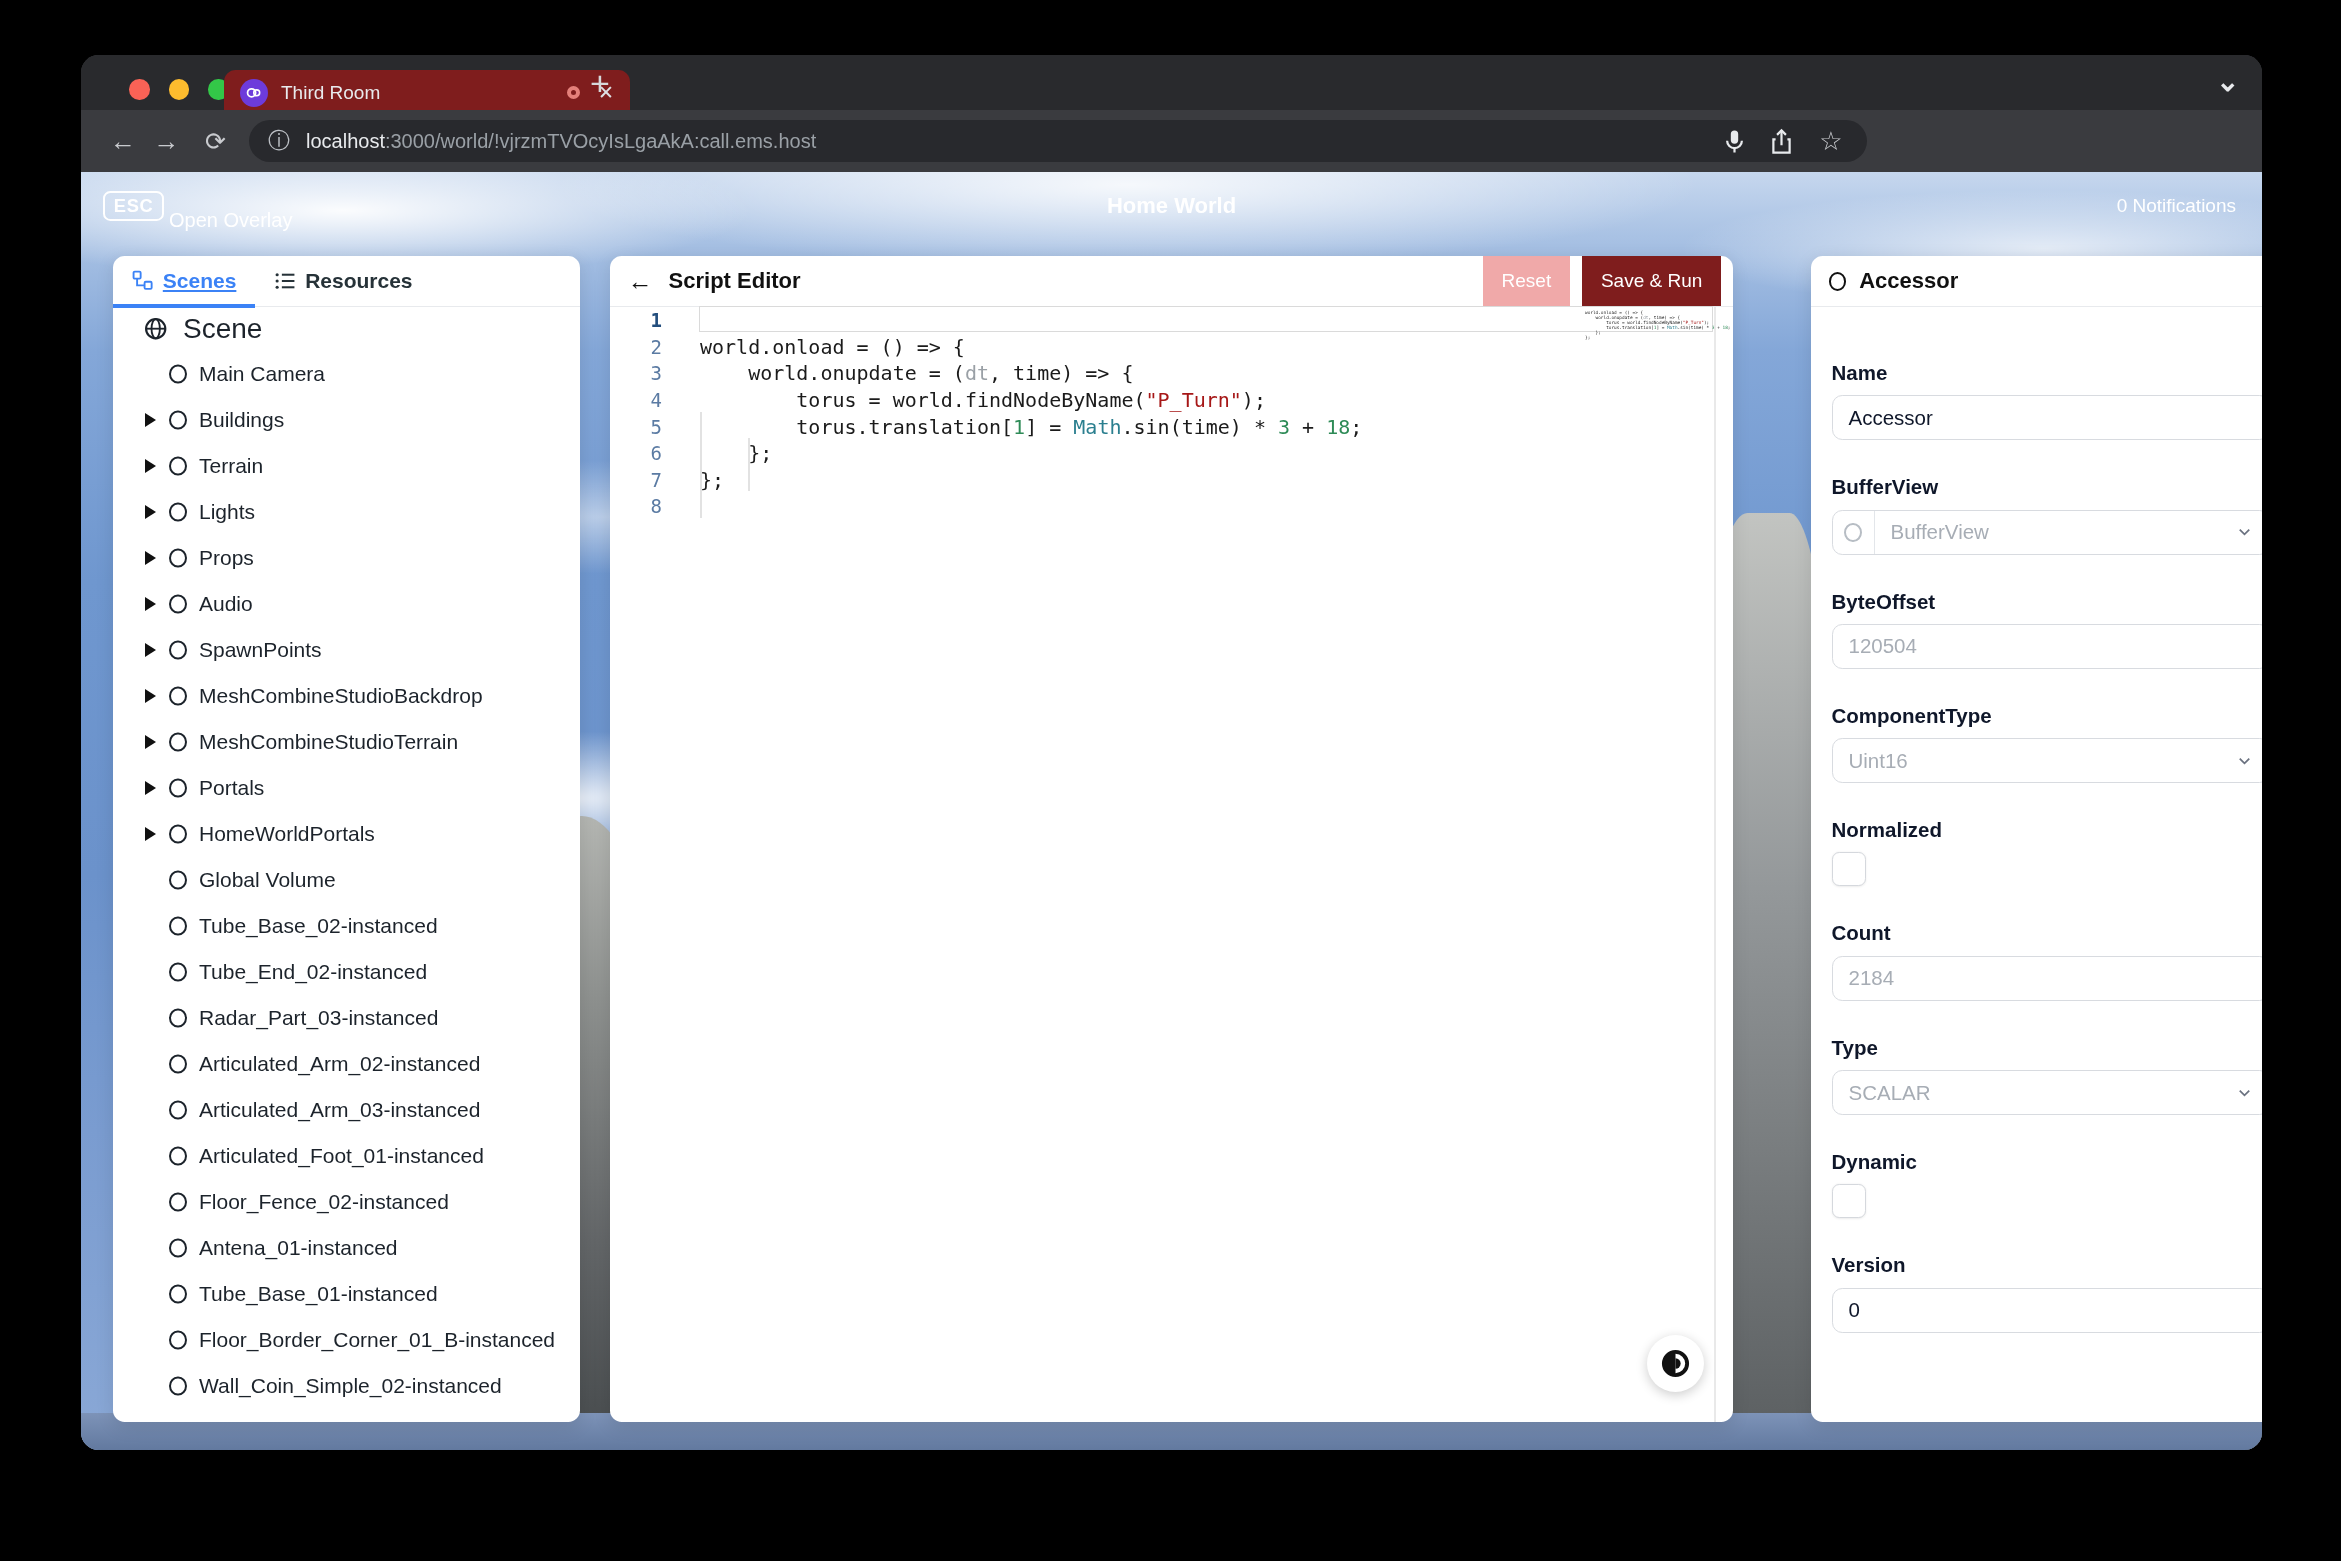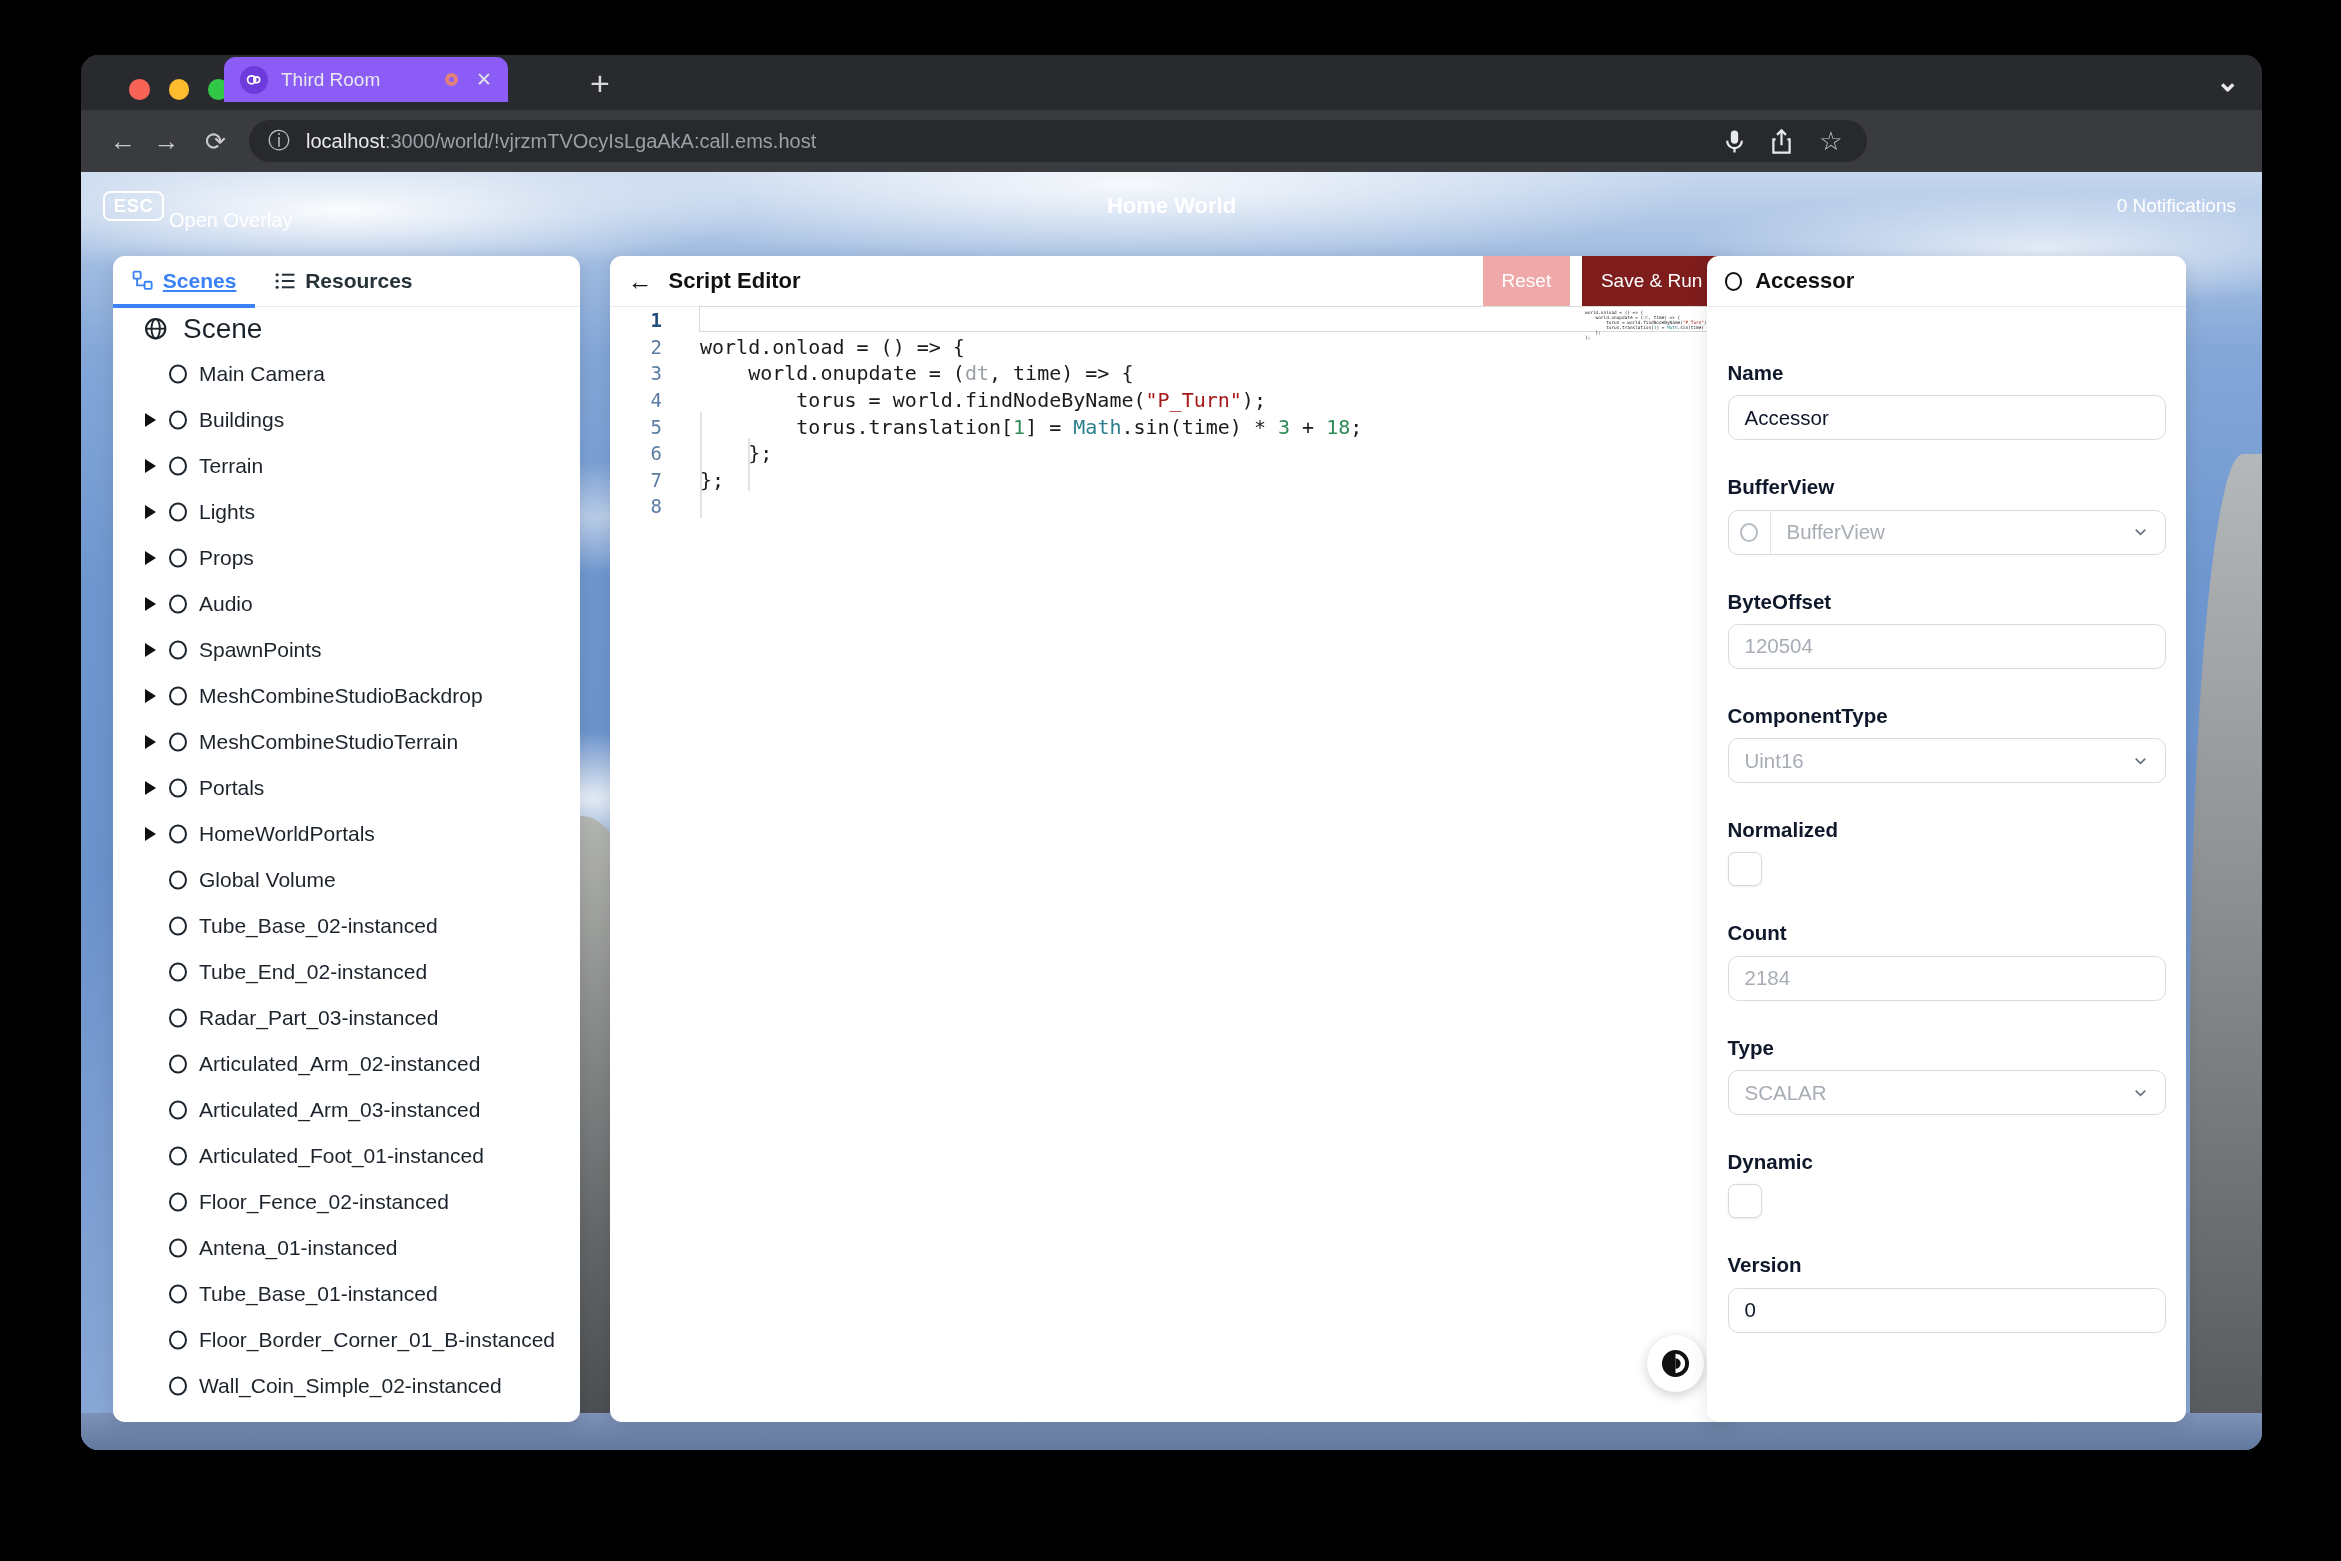--- a/index.html
+++ b/index.html
@@ -7,21 +7,21 @@
   body { font-family:"Liberation Sans", sans-serif; }
   .stage { position:relative; width:2342px; height:1561px; background:#000; overflow:hidden; }
 
   
   .window { position:absolute; left:81px; top:55px; width:2181px; height:1395px;
             border-radius:17.6px; overflow:hidden; background:#3a3b3f; }
   .tabstrip { position:absolute; left:0; top:0; width:100%; height:55px; background:#292a2d; }
   .traffic { position:absolute; left:48px; top:24px; display:flex; gap:19px; }
   .tl { width:20.5px; height:20.5px; border-radius:50%; display:inline-block; }
   .tl.red{background:#f96256;} .tl.yellow{background:#fdbc2e;} .tl.green{background:#33c748;}
-  .tab { position:absolute; left:143px; top:2px; width:284px; height:45px; background:#8b5cf6;
+  .tab { position:absolute; left:143px; top:15px; width:406px; height:45px; background:#7f1d1d;
          border-radius:11.7px 11.7px 0 0; display:flex; align-items:center; }
   .favicon { width:28px; height:28px; border-radius:50%; background:#6d3bdb; margin-left:16px;
              display:flex; align-items:center; justify-content:center; flex:none; }
   .tab-title { color:#e8eaed; font-size:19px; margin-left:13px; white-space:nowrap; }
   .rec-ring { width:13px; height:13px; border:4.4px solid #e4807a; border-radius:50%; margin-left:auto; flex:none; }
   .tab-close { color:#dfe1e5; font-size:19px; margin:0 16px 0 17.6px; cursor:default; }
   .newtab { position:absolute; left:509px; top:8.8px; color:#d7d8da; font-size:34px; font-weight:300; }
   .strip-chevron { position:absolute; left:2135px; top:10.3px; color:#e8eaed; font-size:28px; font-weight:700; }
 
   .toolbar { position:absolute; left:0; top:55px; width:100%; height:62px; background:#3a3b3f; }
@@ -64,21 +64,21 @@
   .esc-badge { position:absolute; left:22px; top:19px; border:2.2px solid #fff; border-radius:7.3px;
                padding:2.2px 8.8px; font-size:18.3px; font-weight:700; letter-spacing:0.7px; }
   .open-overlay { position:absolute; left:88px; top:37px; font-size:20px; }
   .hud-title { position:absolute; left:50%; transform:translateX(-50%); top:20.5px; font-size:22px; font-weight:700; }
   .hud-notif { position:absolute; right:26px; top:23px; font-size:19px; }
 
   .panel { position:absolute; top:84px; height:1166px; background:#fff; border-radius:11.7px;
            box-shadow:0 4.4px 17.6px rgba(0,0,0,.10); }
   .panel-left { left:32px; width:467px; }
   .panel-editor { left:529px; width:1123px; }
-  .panel-accessor { left:1626px; width:479px; }
+  .panel-accessor { left:1730px; width:479px; }
 
   
   .ltabs { display:flex; height:51px; border-bottom:1.5px solid #e8eaed; align-items:stretch; }
   .ltab { display:flex; align-items:center; gap:8.8px; font-size:21px; font-weight:600; padding:0 19px; position:relative; }
   .ltab.active { color:#3b82f6;text-decoration:underline; }
   .ltab.active::after { content:""; position:absolute; left:0; right:0; bottom:-1.5px; height:3.7px; background:#3b82f6; }
   .ltab.plain { color:#263238; }
   .tree { position:relative; }
   .scene-row { position:relative; height:44px; display:flex; align-items:center; }
   .scene-row .globe { position:absolute; left:31px; }

